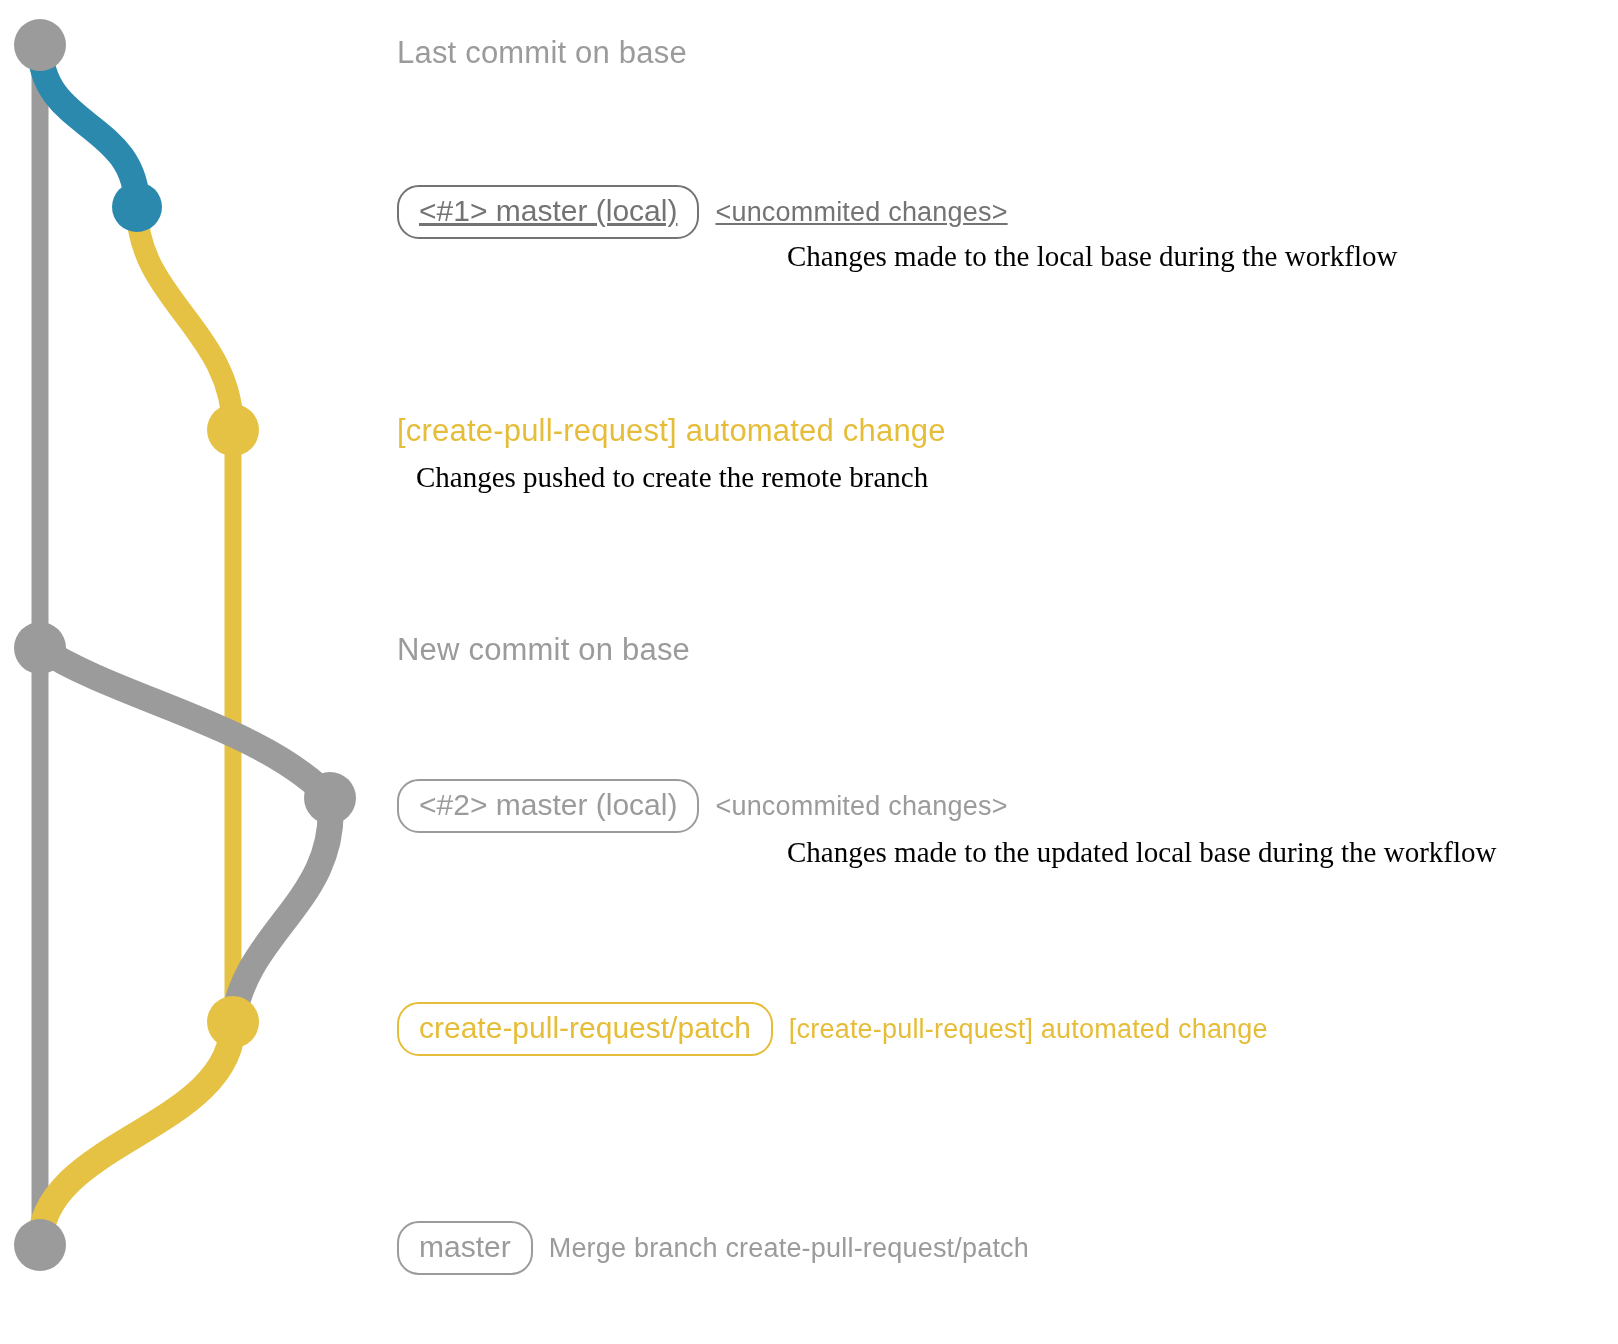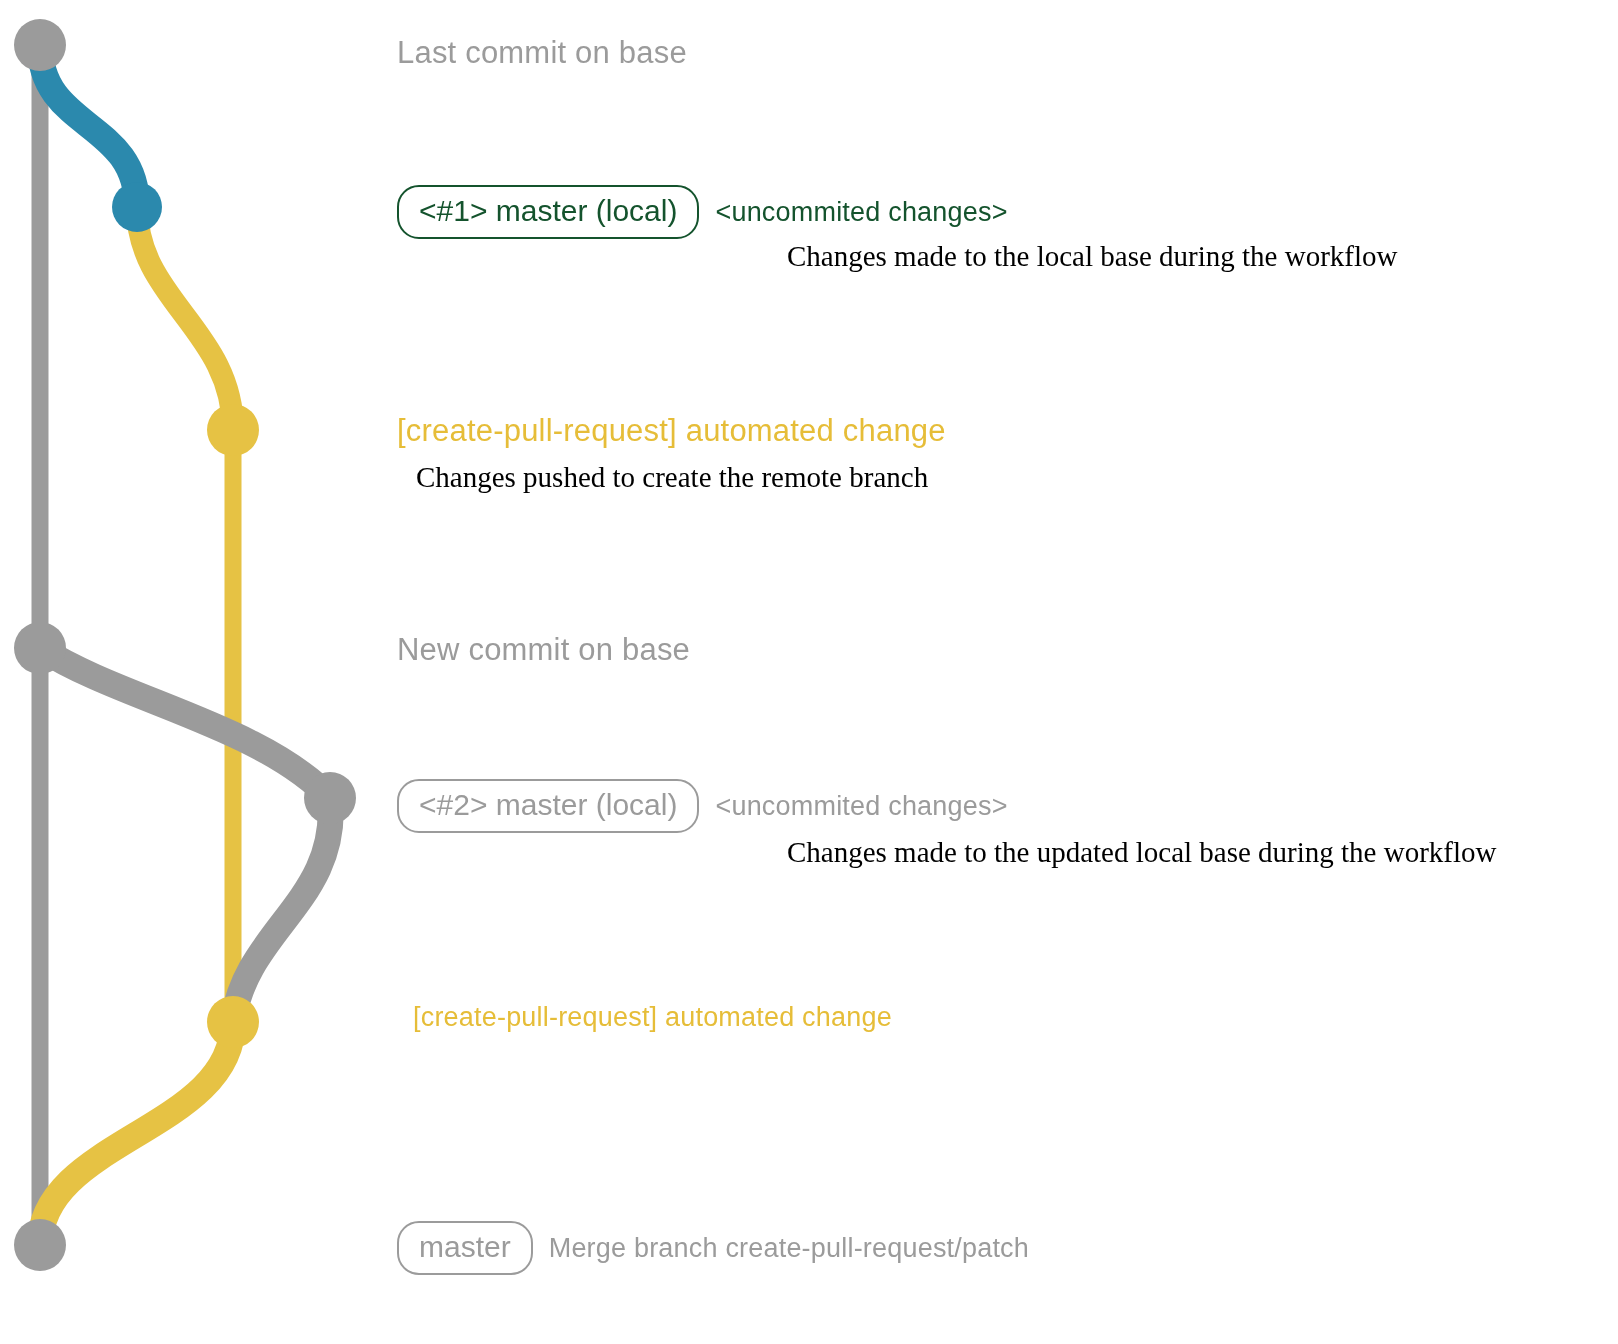--- a/index.html
+++ b/index.html
@@ -65,21 +65,21 @@
 
   .desc {
     position: absolute;
     font-family: Liberation Serif, serif;
     font-size: 29px;
     color: #000000;
     white-space: nowrap;
   }
 
   .c-gray   { color: #9b9b9b; }
-  .c-blue   { color: #14532d; }
+  .c-blue   { color: #737373; text-decoration: underline; }
   .c-yellow { color: #e6bd38; }
 </style>
 </head>
 <body>
 
 <svg id="graph-svg" viewBox="0 0 1618 1344">
 
   <path d="M 40 45 L 40 1245" stroke="#9b9b9b" stroke-width="17" fill="none" stroke-linecap="round"></path>
 
   <path d="M 40 45 C 40 130, 137 120, 137 207" stroke="#2b89ad" stroke-width="26" fill="none" stroke-linecap="round"></path>
@@ -124,20 +124,21 @@
     <span class="plain-label c-gray">New commit on base</span>
   </div>
 
   <div class="row" style="left:397px; top:779px;">
     <span class="badge c-gray">&lt;#2&gt; master (local)</span>
     <span class="commit-msg c-gray">&lt;uncommited changes&gt;</span>
   </div>
   <div class="desc" style="left:787px; top:836px;">Changes made to the updated local base during the workflow</div>
 
   <div class="row" style="left:397px; top:1002px;">
+    <span class="badge c-yellow">create-pull-request/patch</span>
     <span class="commit-msg c-yellow">[create-pull-request] automated change</span>
   </div>
 
   <div class="row" style="left:397px; top:1221px;">
     <span class="badge c-gray">master</span>
     <span class="commit-msg c-gray">Merge branch create-pull-request/patch</span>
   </div>
 
 </div>
 

